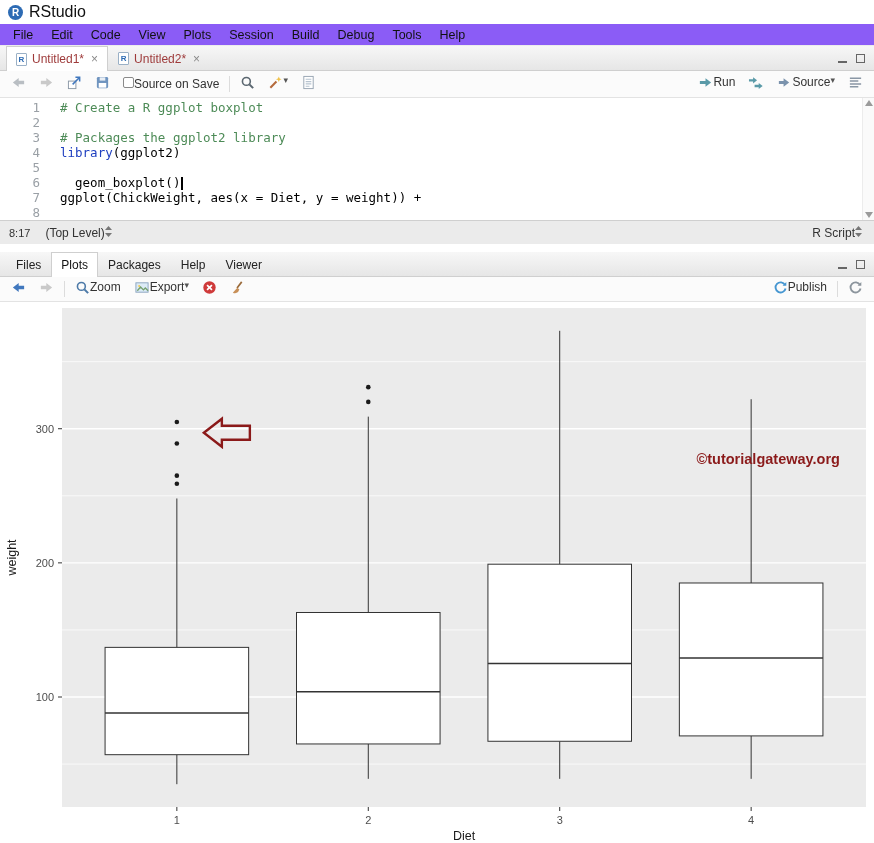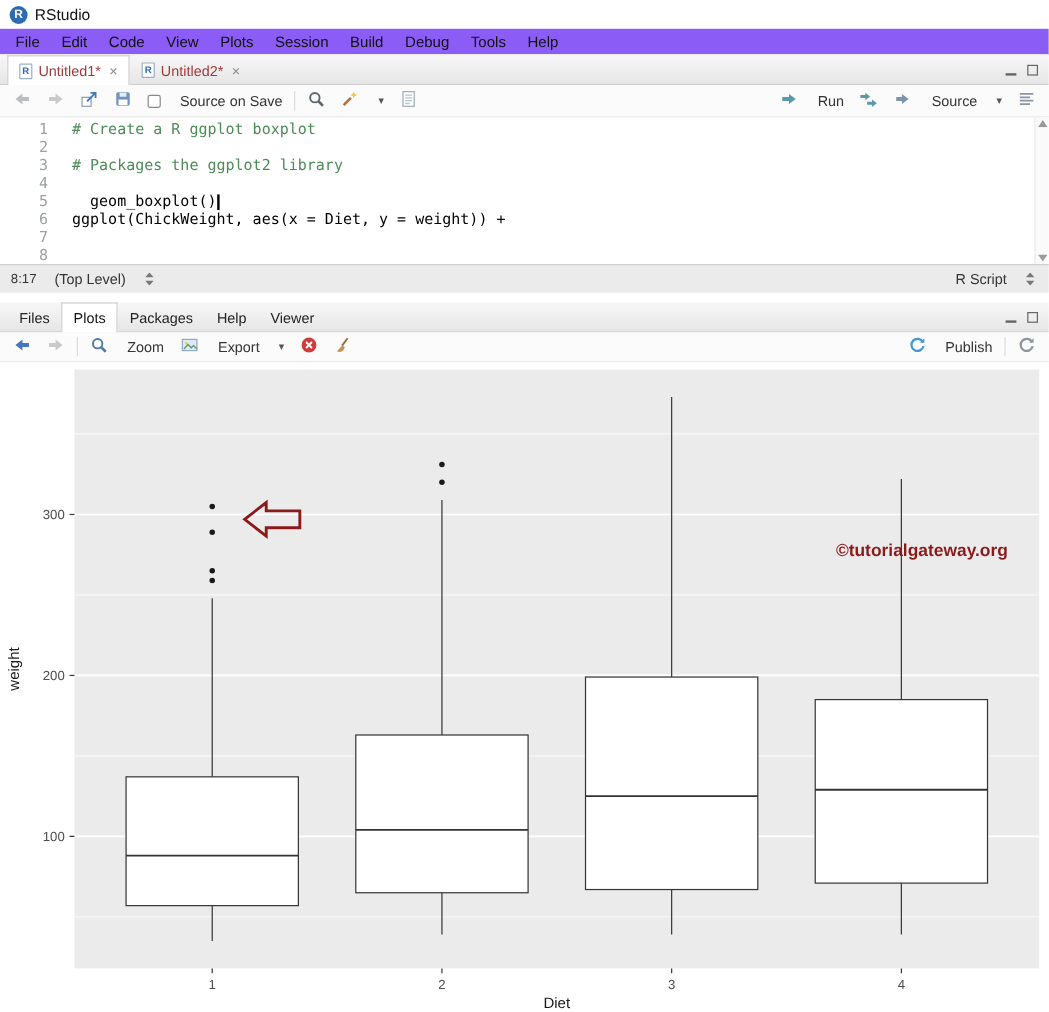--- a/index.html
+++ b/index.html
@@ -3,21 +3,21 @@
 <meta charset="utf-8">
 <style>
   *{box-sizing:border-box;margin:0;padding:0}
   html,body{width:874px;height:843px;overflow:hidden;background:#fff;
     font-family:"Liberation Sans",sans-serif;font-size:12px;color:#1a1a1a}
 
   
   .titlebar{height:24px;display:flex;align-items:center;gap:6px;padding-left:8px;background:#fff}
   .logo{width:15px;height:15px;border-radius:50%;background:#2d6bb4;color:#fff;font-weight:bold;
     font-size:10px;display:flex;align-items:center;justify-content:center}
-  .win-title{font-size:13px;color:#111}
+  .win-title{font-size:16px;color:#111}
   .menubar{height:22px;display:flex;align-items:center;padding-left:4px;background:#8b5cf6;border-bottom:1px solid #ececec}
   .menu-item{padding:3px 9px;font-size:12.5px;color:#111;cursor:default}
 
   
   .tabbar{height:25px;display:flex;align-items:stretch;background:linear-gradient(#f7f7f7,#e6e6e6);
     border-bottom:1px solid #cfcfcf;padding-left:6px}
   .tabs{display:flex}
   .tab{display:flex;align-items:center;gap:5px;padding:0 9px;font-size:12px;color:#333;
     border:1px solid transparent;border-bottom:none}
   .tab.active{background:#fff;border-color:#cfcfcf;margin-bottom:-1px}
@@ -27,21 +27,21 @@
   .file-icon{width:11px;height:13px;background:#fff;border:1px solid #9ab0c6;color:#2d6bb4;
     font-size:8px;font-weight:bold;display:flex;align-items:center;justify-content:center;border-radius:1px}
   .tab-close{color:#8a8a8a;font-size:12px;margin-left:2px}
   .pane-controls{margin-left:auto;display:flex;align-items:center;gap:9px;padding-right:9px}
   .min-glyph{width:9px;height:0;border-bottom:2px solid #666;display:block;margin-top:7px}
   .max-glyph{width:9px;height:9px;border:1px solid #666;display:block}
 
   
   .toolbar{height:27px;display:flex;align-items:center;gap:7px;padding:0 8px;background:#fbfbfb;
     border-bottom:1px solid #e3e3e3}
-  .tb-btn{display:flex;align-items:center;gap:16px;padding:2px 3px;color:#333;font-size:12px;cursor:default}
+  .tb-btn{display:flex;align-items:flex-start;gap:0;padding:2px 3px;color:#333;font-size:12px;cursor:default}
   .tb-sep{width:1px;height:16px;background:#dcdcdc}
   .caret{font-size:9px;color:#555}
   .spacer{flex:1}
 
   
   .editor{height:122px;display:flex;position:relative;background:#fff;
     font-family:"DejaVu Sans Mono",monospace;font-size:12.5px;line-height:15px}
   .gutter{width:48px;text-align:right;padding:2px 8px 0 0;color:#9aa0a6}
   .gutter .ln{height:15px}
   .code{padding:2px 0 0 12px;flex:1}
@@ -199,20 +199,21 @@
           <div class="ln">4</div>
           <div class="ln">5</div>
           <div class="ln">6</div>
           <div class="ln">7</div>
           <div class="ln">8</div>
         </div>
       <div class="code">
           <div class="code-line"><span class="tok-comment"># Create a R ggplot boxplot</span></div>
           <div class="code-line"></div>
           <div class="code-line"><span class="tok-comment"># Packages the ggplot2 library</span></div>
+          <div class="code-line"><span class="tok-keyword">library</span><span class="tok-plain">(ggplot2)</span></div>
           <div class="code-line"></div>
           <div class="code-line"><span class="tok-plain">  geom_boxplot()</span><span class="cursor"></span></div>
           <div class="code-line"><span class="tok-plain">ggplot(ChickWeight, aes(x = Diet, y = weight)) +</span></div>
         </div>
       <div class="vscroll">
         <svg width="8" height="6">
             <path d="M4 0L8 6H0z" fill="#9a9a9a"></path>
           </svg>
         <svg width="8" height="6">
             <path d="M4 6L0 0h8z" fill="#9a9a9a"></path>

